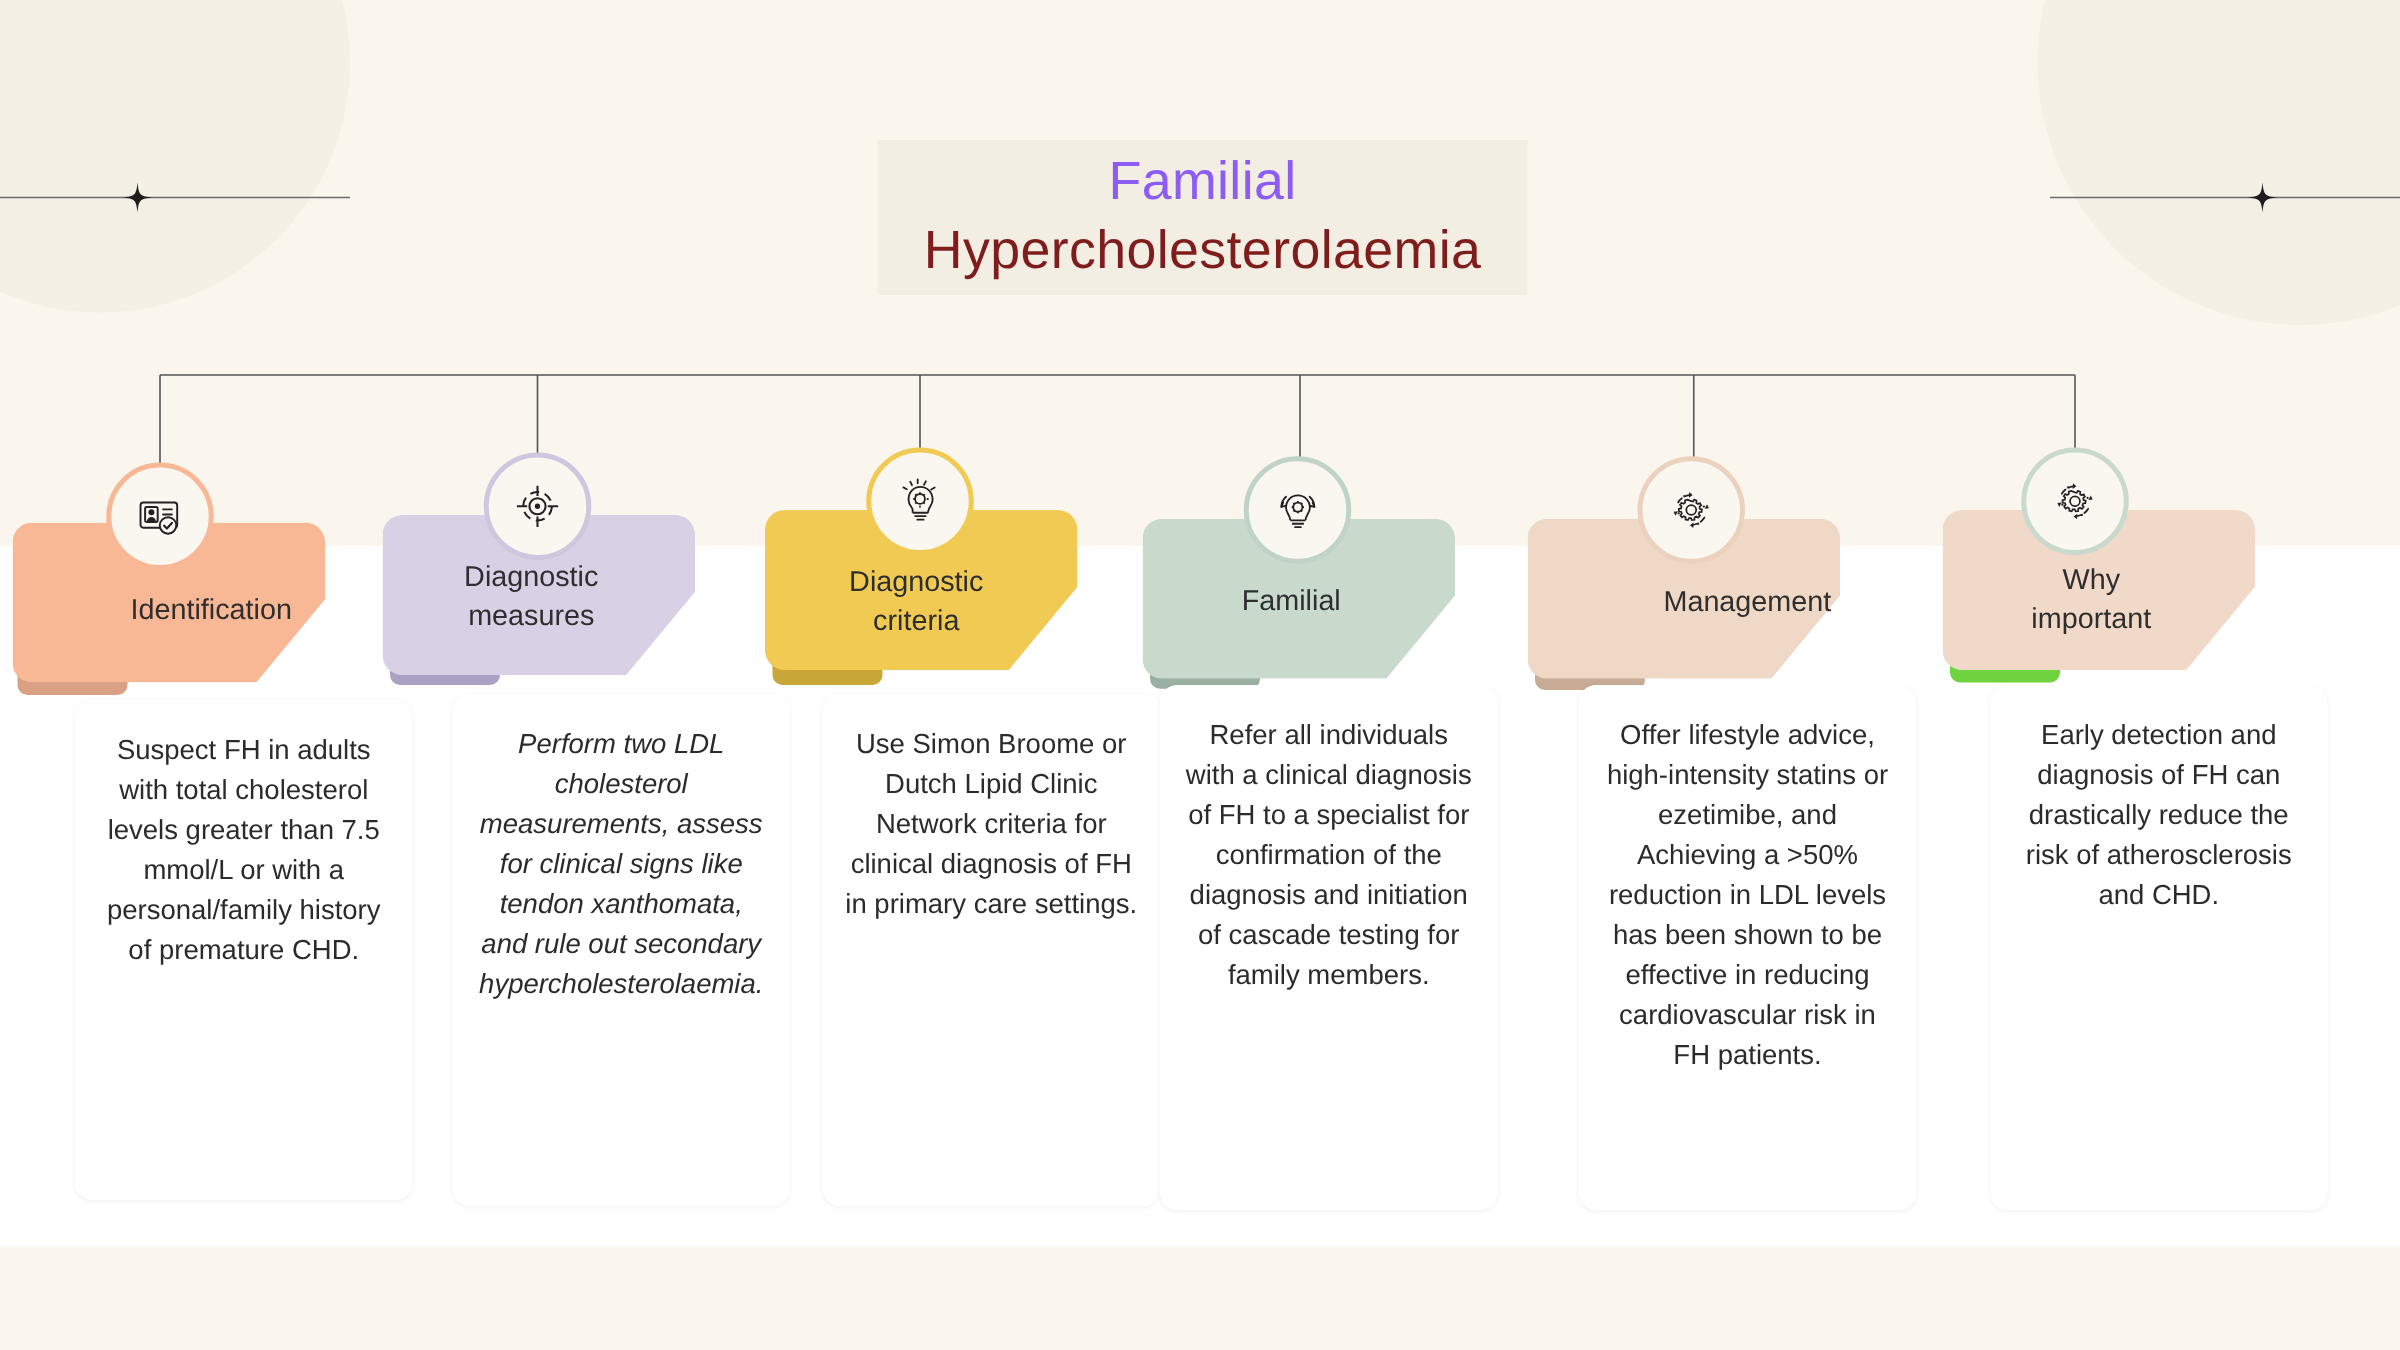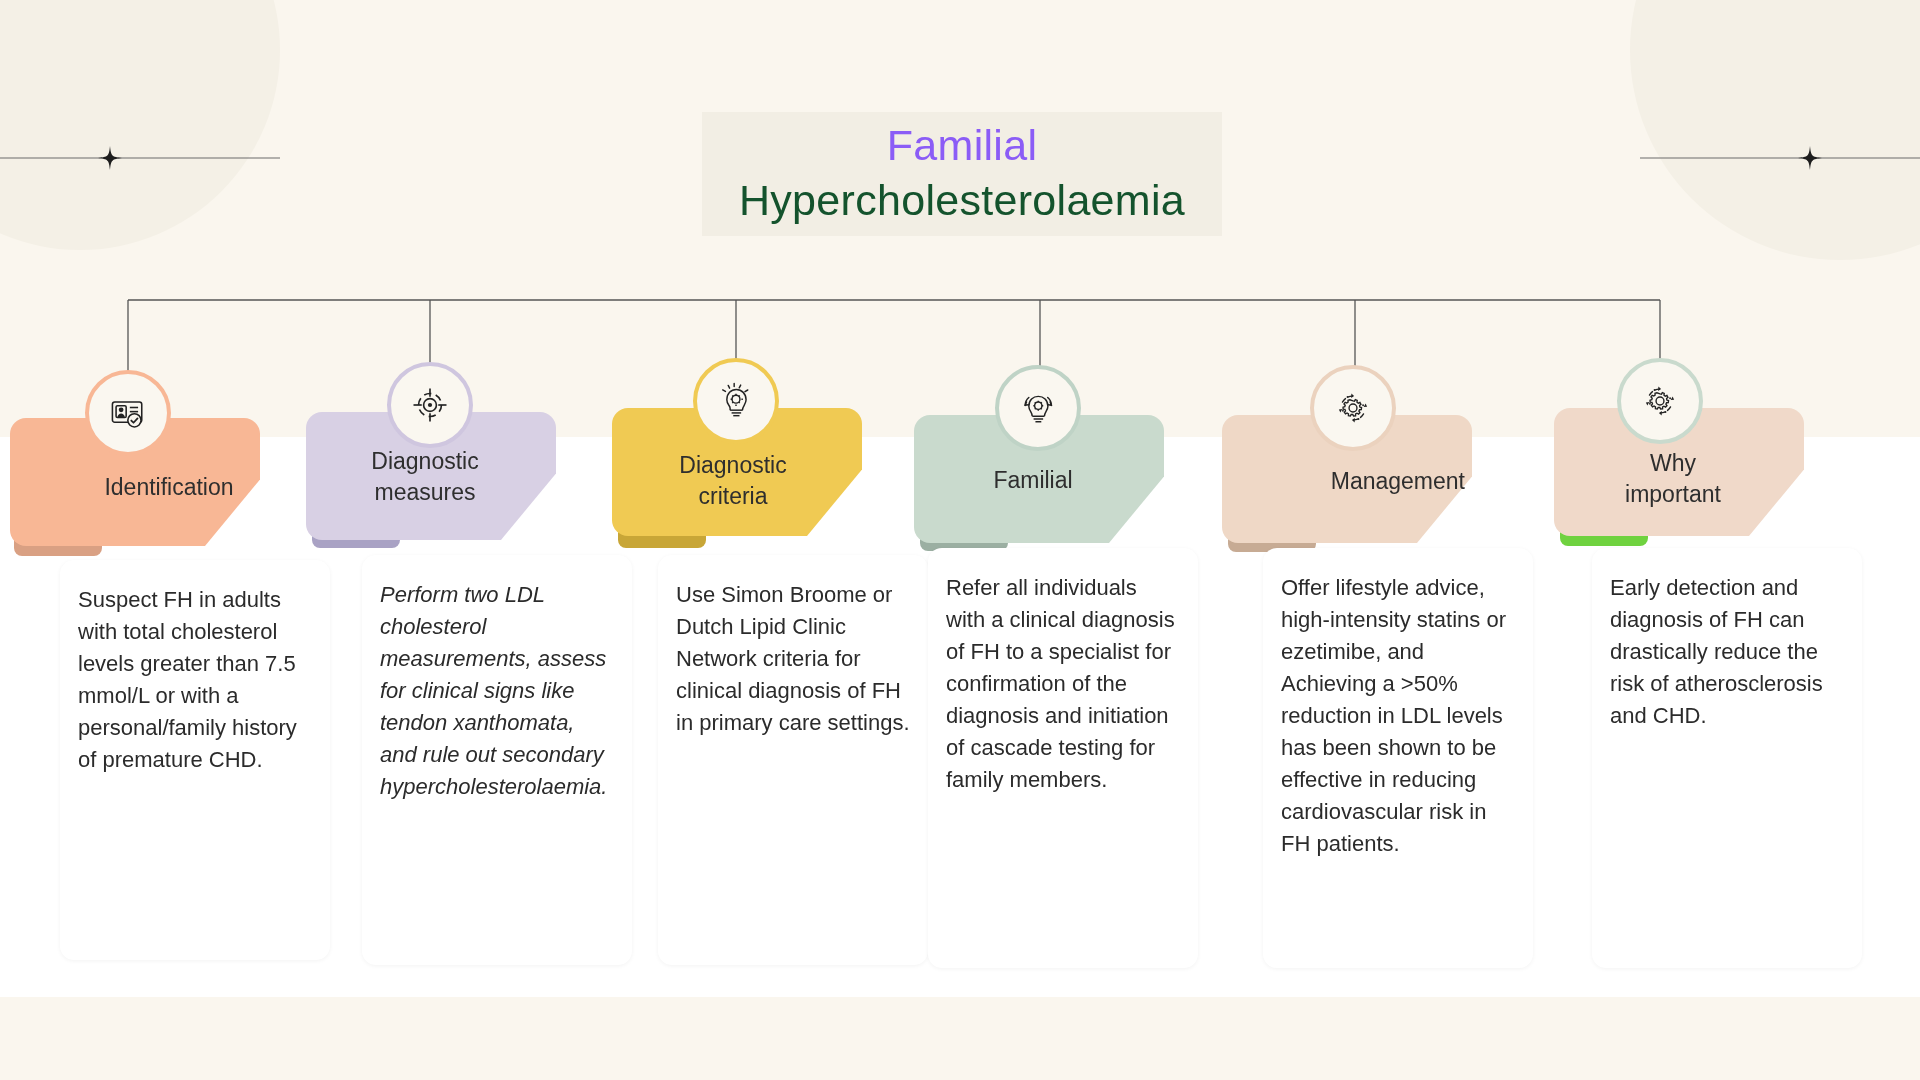--- a/index.html
+++ b/index.html
@@ -97,21 +97,21 @@
   .body-card{
     position:absolute;
     width:270px;
     background:#FFFFFF;
     border-radius:14px;
     z-index:4;
     box-shadow:0 1px 4px rgba(0,0,0,.05);
   }
   .body-text{
     padding:24px 18px;
-    text-align:left;
+    text-align:center;
     font-size:22px;
     line-height:32px;
     color:#2B2B2B;
     word-break:break-word;
   }
 </style>
 </head>
 <body style="background: rgb(250, 246, 238);">
 
 <div class="bg-circle-left"></div>
@@ -126,21 +126,21 @@
 </div>
 <div class="deco deco-right">
   <svg width="290" height="24" viewBox="0 0 290 24">
     <line x1="0" y1="12" x2="290" y2="12" stroke="#6b6b6b" stroke-width="1.2"></line>
     <path d="M158 12 C168 11 169 10 170 0 C171 10 172 11 182 12 C172 13 171 14 170 24 C169 14 168 13 158 12 Z" fill="#1d1d1d"></path>
   </svg>
 </div>
 
 <div class="title-wrap" style="color: rgb(23, 86, 184);">
   <div class="title-line" style="color: #8b5cf6;">Familial</div>
-  <div class="title-line" style="color: #14532d;">Hypercholesterolaemia</div>
+  <div class="title-line" style="color: #7f1d1d;">Hypercholesterolaemia</div>
 </div>
 
 <div class="connectors">
   <svg width="1920" height="130" viewBox="0 0 1920 130">
     <line x1="128" y1="10" x2="1660" y2="10" stroke="#555" stroke-width="1.3"></line>
     <line x1="128" y1="10" x2="128" y2="122" stroke="#555" stroke-width="1.3"></line>
     <line x1="430" y1="10" x2="430" y2="112" stroke="#555" stroke-width="1.3"></line>
     <line x1="736" y1="10" x2="736" y2="100" stroke="#555" stroke-width="1.3"></line>
     <line x1="1040" y1="10" x2="1040" y2="110" stroke="#555" stroke-width="1.3"></line>
     <line x1="1355" y1="10" x2="1355" y2="110" stroke="#555" stroke-width="1.3"></line>

